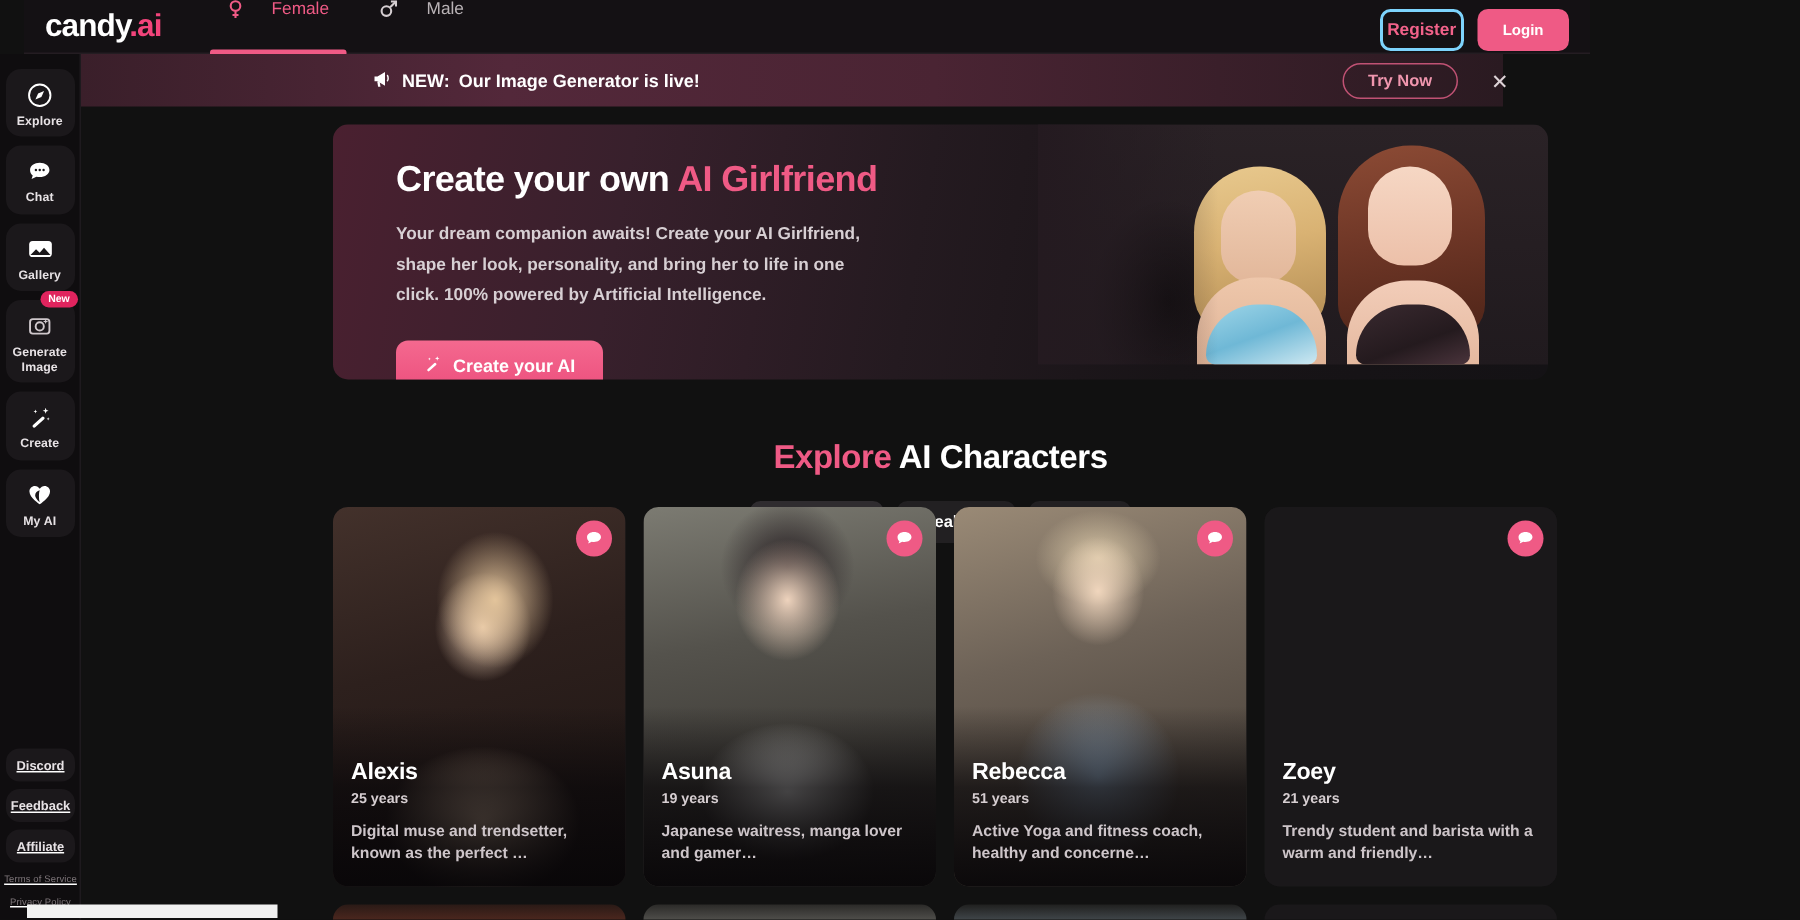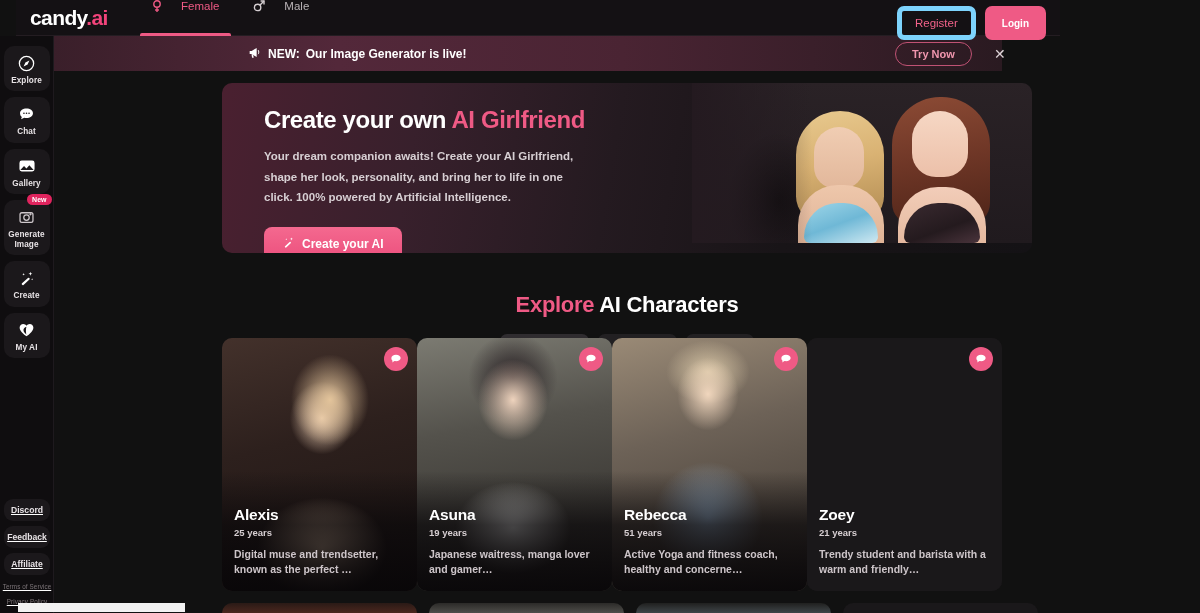--- a/index.html
+++ b/index.html
@@ -32,23 +32,23 @@
     cursor: pointer; position: relative;
   }
   .gtab.active { color: #ef5a85; }
   .gtab.active:after {
     content: ""; position: absolute; left: 0; right: 0; bottom: 0;
     height: 3px; background: #ef5a85; border-radius: 2px 2px 0 0;
   }
   .gtab svg { display: block; }
   .authbtns { position: absolute; right: 14px; top: 6px; display: flex; gap: 9px; }
   .btn-register {
-    border: 5px solid #7dd3fc; color: #f2628a; background: transparent;
-    border-radius: 7px; font-size: 11.5px; font-weight: 400;
-    padding: 6px 13px; cursor: pointer; font-family: inherit;
+    border: 2px solid #7dd3fc; color: #f2628a; background: transparent;
+    border-radius: 7px; font-size: 11.5px; font-weight: 700;
+    padding: 6px 3px; cursor: pointer; font-family: inherit;
   }
   .btn-login {
     border: none; color: #ffffff; background: #ef5a85;
     border-radius: 7px; font-size: 10px; font-weight: 700;
     padding: 7px 17px; cursor: pointer; font-family: inherit;
   }
 
   
   .sidebar {
     position: absolute; left: 0; top: 36px; width: 54px; height: 577px;
@@ -198,21 +198,21 @@
   .filter {
     background: #222022; color: #ffffff; border: none;
     border-radius: 7px; font-size: 11px; font-weight: 700;
     padding: 8px 17px; cursor: pointer; font-family: inherit;
   }
   .filter.active { background: #2f2c2f; }
 
   
   .grid {
     position: absolute; left: 168px; top: 302px; width: 818px;
-    display: flex; flex-wrap: wrap; 
+    display: flex; flex-wrap: wrap; gap: 12px;
   }
   .card {
     position: relative; width: 195px; height: 253px;
     border-radius: 10px; overflow: hidden; background: #1a181a; cursor: pointer;
   }
   .card-img { position: absolute; inset: 0; }
   .card-overlay {
     position: absolute; left: 0; right: 0; bottom: 0; height: 120px;
     background: linear-gradient(180deg, rgba(10,8,10,0) 0%, rgba(10,8,10,.72) 45%, rgba(8,6,8,.94) 100%);
   }

